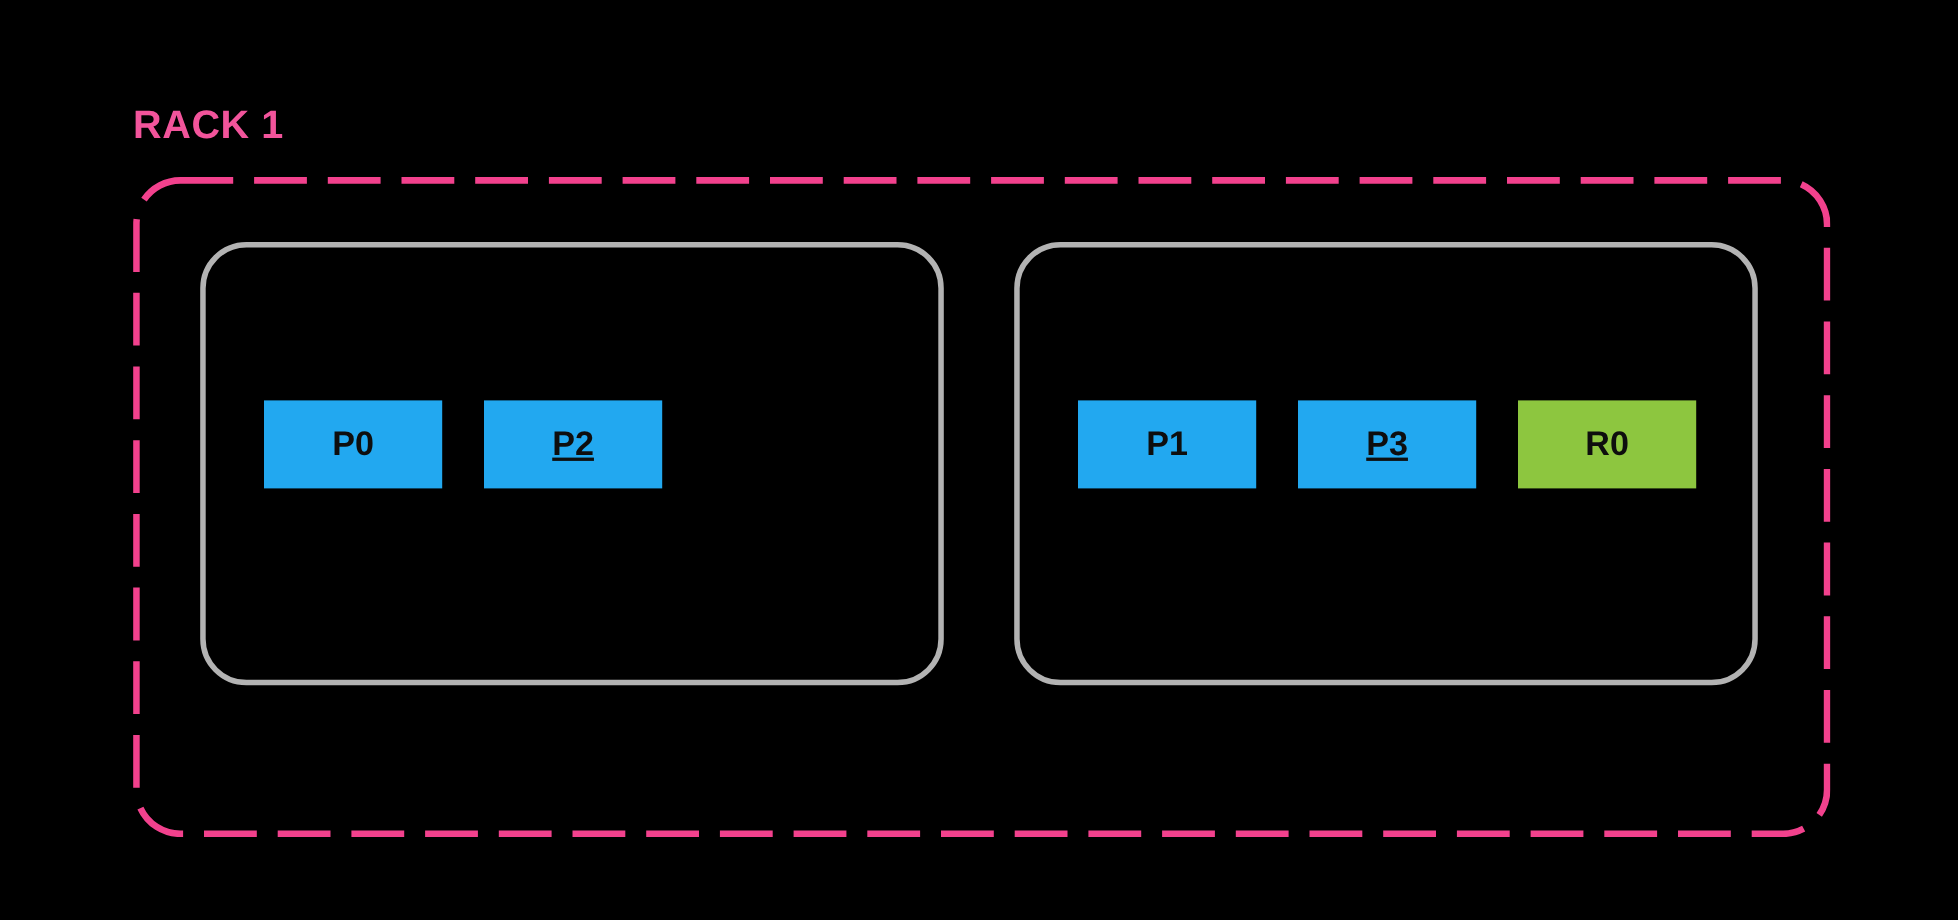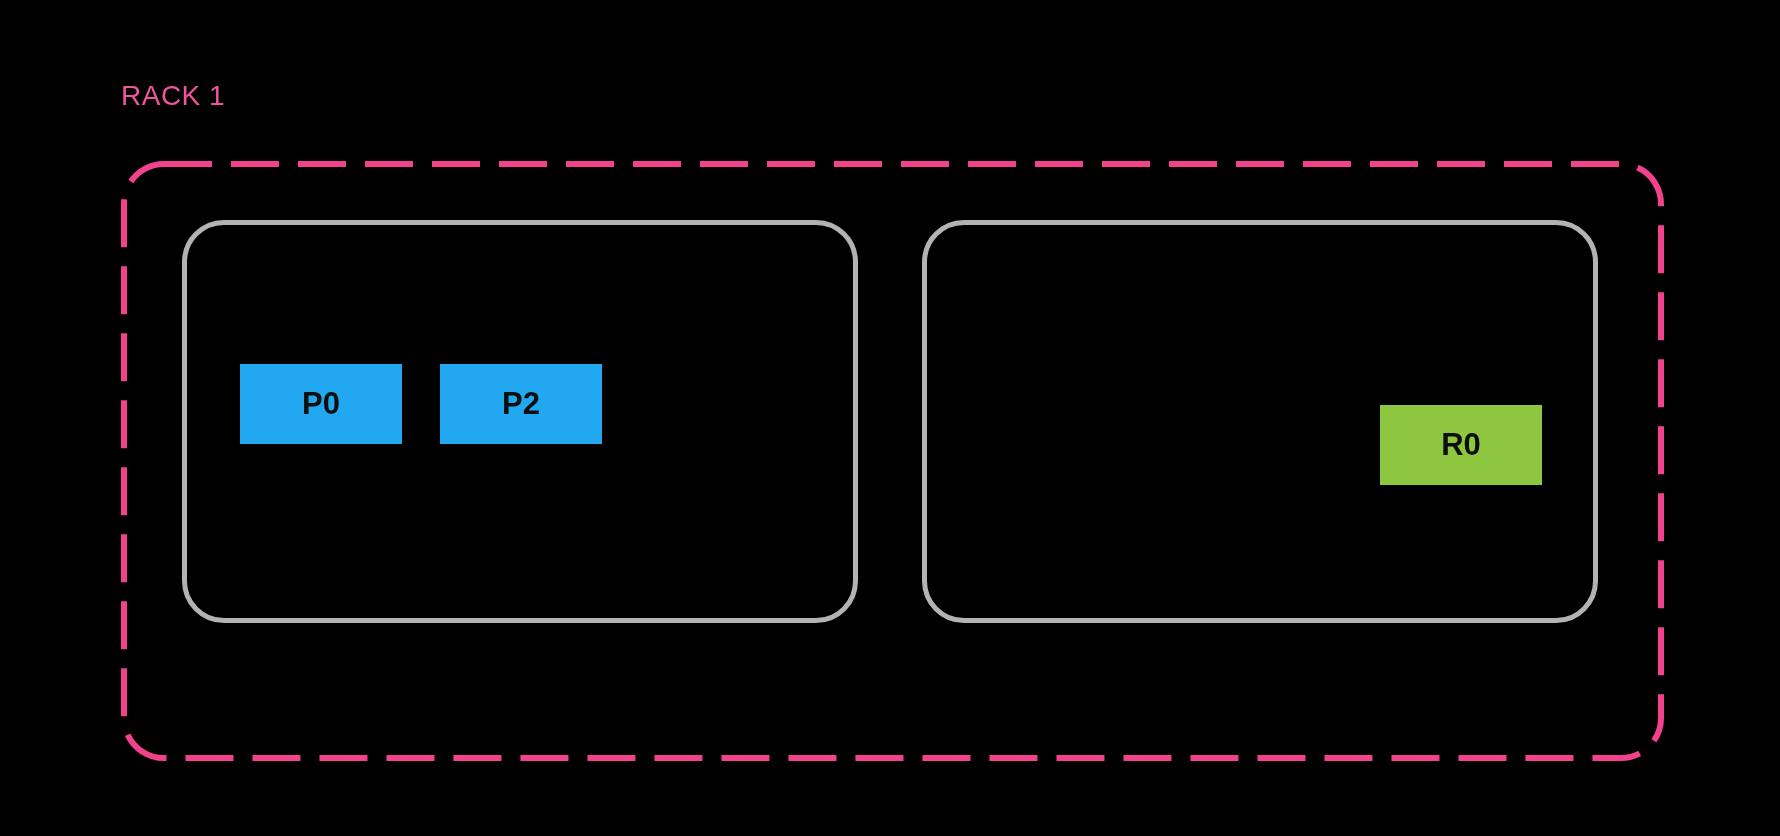--- a/index.html
+++ b/index.html
@@ -8,23 +8,23 @@
     width: 1780px;
     height: 836px;
     position: relative;
     overflow: hidden;
     font-family: "Liberation Sans", sans-serif;
     background: var(--bg, #000);
   }
   .rack-label {
     position: absolute;
     left: 121px;
-    top: 80px;
-    font-size: 28px;
-    font-weight: normal;
+    top: 92px;
+    font-size: 36px;
+    font-weight: bold;
     letter-spacing: 0.5px;
     color: var(--pink-label, #f2549b);
     white-space: nowrap;
   }
   .rack-border-svg {
     position: absolute;
     left: 121px;
     top: 161px;
     display: block;
   }
@@ -52,34 +52,36 @@
     display: flex;
     align-items: center;
     justify-content: center;
     font-size: 31px;
     font-weight: bold;
     color: var(--slot-text, #0e0e0e);
   }
   .slot.r0 { top: 139px; }
   .slot.r1 { top: 258px; }
   .slot.c0 { left: 53px; }
-  .slot.c1 { left: 253px; }
+  .slot.c1 { left: 253px; text-decoration: underline; }
   .slot.c2 { left: 453px; }
   .slot.primary { background: var(--blue, #22a8f0); }
-  .slot.replica { background: var(--green, #8dc63f); margin-top: 41px; }
+  .slot.replica { background: var(--green, #8dc63f); }
 </style>
 </head>
 <body>
 
 <div class="rack-label">RACK 1</div>
 
 <svg class="rack-border-svg" width="1543" height="600" viewBox="0 0 1543 600">
   <rect class="rack-border-rect" x="3" y="3" width="1537" height="594" rx="40"></rect>
 </svg>
 
 <div class="node node-left">
   <div class="slot r0 c0 primary">P0</div>
   <div class="slot r0 c1 primary">P2</div>
 </div>
 
 <div class="node node-right">
+  <div class="slot r0 c0 primary">P1</div>
+  <div class="slot r0 c1 primary">P3</div>
   <div class="slot r0 c2 replica">R0</div>
 </div>
 
 </body></html>

